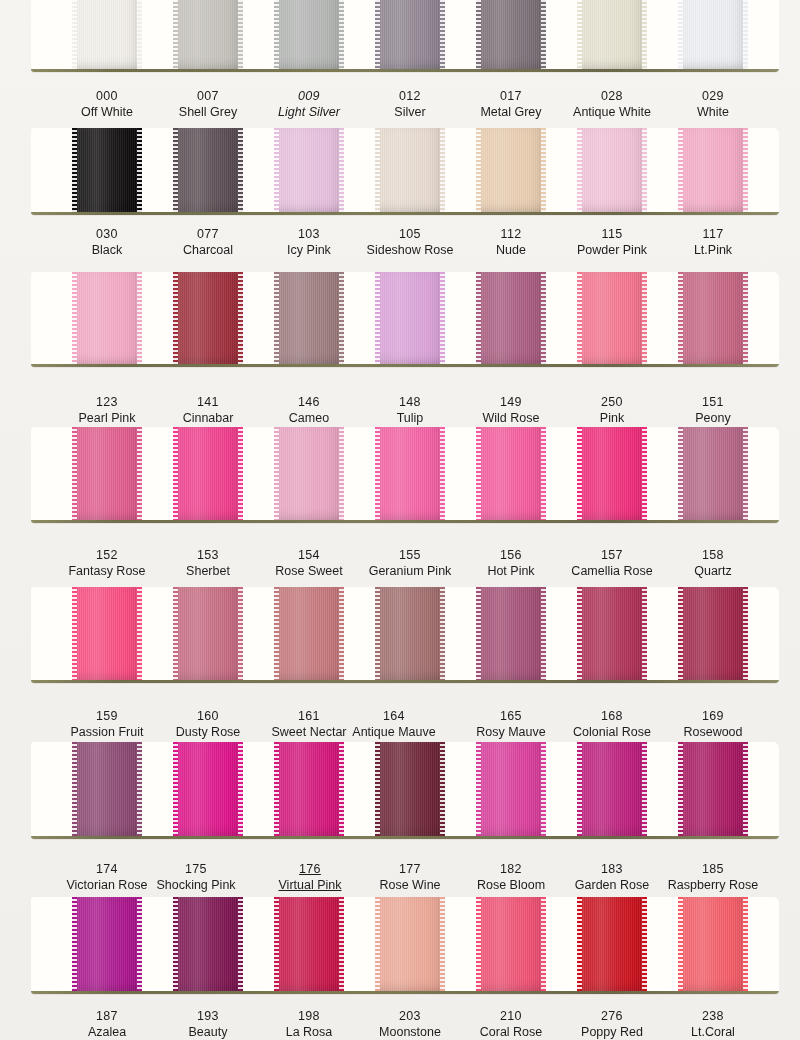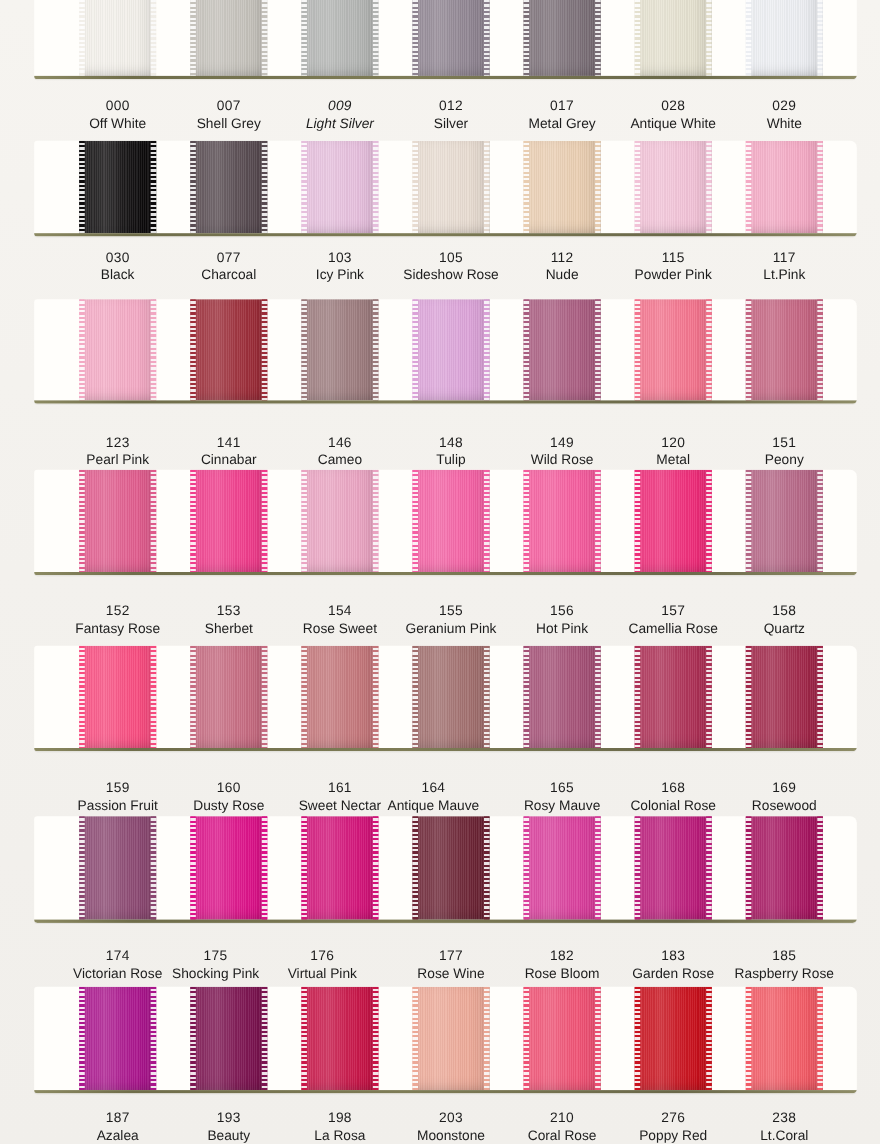--- a/index.html
+++ b/index.html
@@ -299,22 +299,22 @@
       </div>
       <div class="label" style="left: 354px;">
         <span class="code">148</span>
         <span class="name">Tulip</span>
       </div>
       <div class="label" style="left: 455px;">
         <span class="code">149</span>
         <span class="name">Wild Rose</span>
       </div>
       <div class="label" style="left: 556px;">
-        <span class="code">120</span>
-        <span class="name">Metal</span>
+        <span class="code">250</span>
+        <span class="name">Pink</span>
       </div>
       <div class="label" style="left: 657px;">
         <span class="code">151</span>
         <span class="name">Peony</span>
       </div>
     </div>
     <div class="card" style="top: 427px; height: 96px; background: rgb(255, 254, 251);">
       <div class="swatches">
         <div class="swatch" title="152 Fantasy Rose" style="left: 41px; width: 70px; --c: #e05a8c;">
           <div class="ribbon" style="--c: #e05a8c;"></div>
@@ -493,21 +493,21 @@
     </div>
     <div class="labels" style="top: 861px;">
       <div class="label" style="left: 51px;">
         <span class="code">174</span>
         <span class="name">Victorian Rose</span>
       </div>
       <div class="label" style="left: 140px;">
         <span class="code">175</span>
         <span class="name">Shocking Pink</span>
       </div>
-      <div class="label" style="left: 237px;">
+      <div class="label" style="left: 254px; text-decoration: underline;">
         <span class="code">176</span>
         <span class="name">Virtual Pink</span>
       </div>
       <div class="label" style="left: 354px;">
         <span class="code">177</span>
         <span class="name">Rose Wine</span>
       </div>
       <div class="label" style="left: 455px;">
         <span class="code">182</span>
         <span class="name">Rose Bloom</span>

